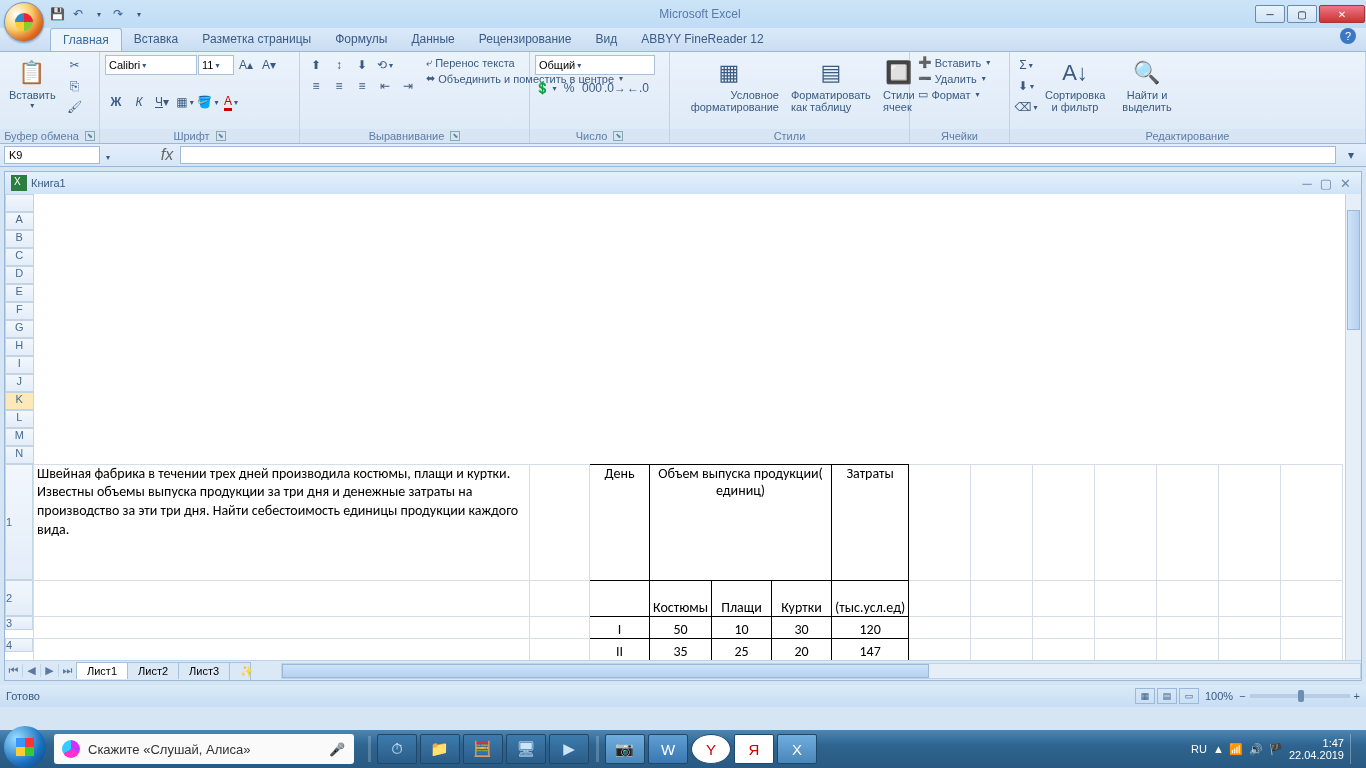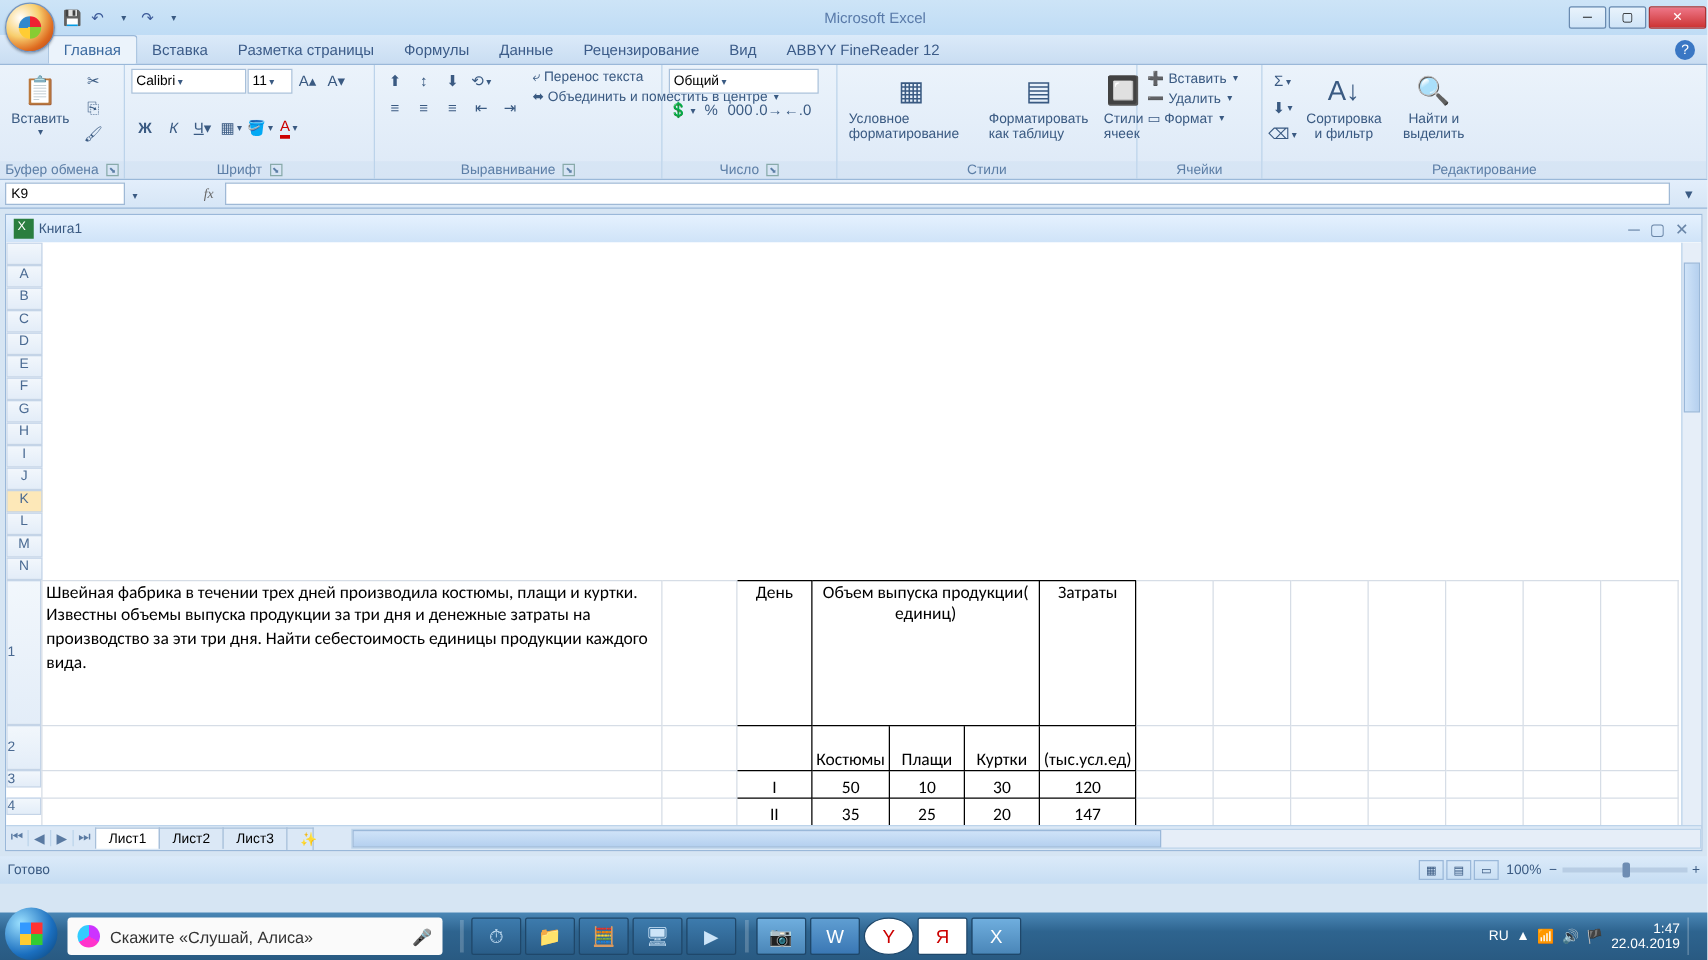--- a/index.html
+++ b/index.html
@@ -10,21 +10,21 @@
 .titlebar .qat { display: flex; align-items: center; gap: 4px; padding-left: 50px; }
 .titlebar .title-center { flex: 1; text-align: center; color: #597aa9; font-size: 12px; }
 .titlebar .win-controls { display: flex; }
 .titlebar .win-btn { width: 30px; height: 18px; margin: 0 1px; border: 1px solid #6a8bb0; border-radius: 2px; display: flex; align-items: center; justify-content: center; font-size: 10px; background: linear-gradient(#e9f3fc,#cfe4f7); }
 .titlebar .win-btn.close { width: 46px; background: linear-gradient(#e78, #c33); color: #fff; border-color: #a33; }
 .office-btn { position: absolute; left: 4px; top: 2px; width: 40px; height: 40px; border-radius: 50%; background: radial-gradient(circle at 30% 30%, #fff, #f8cf6e 40%, #de6a1f 70%, #a13b1e); border: 1px solid #7394bf; z-index: 10; box-shadow: 0 1px 2px rgba(0,0,0,.3); }
 .office-btn::after { content:''; position:absolute; left:10px; top:10px; width:18px; height:18px; border-radius:50%; background: conic-gradient(#e23 0 25%, #8c3 0 50%, #fc3 0 75%, #38c 0); }
 .qat-ico { width: 16px; height: 16px; display:inline-flex; align-items:center; justify-content:center; font-size:12px; color:#3b5998; }
 
 
-.tabs { height: 24px; background: linear-gradient(#dbeaf9,#c9ddf2); display: flex; align-items: center; padding-left: 38px; font-size: 12px; border-bottom: 1px solid #9ab8d9; }
+.tabs { height: 24px; background: linear-gradient(#dbeaf9,#c9ddf2); display: flex; align-items: flex-start; padding-left: 50px; font-size: 12px; border-bottom: 1px solid #9ab8d9; }
 .tab { padding: 4px 12px; color: #3b5b88; cursor: pointer; }
 .tab.active { background: #ebf3fb; border: 1px solid #9ab8d9; border-bottom: none; border-radius: 3px 3px 0 0; color:#3b6aa0; }
 .help-ico { margin-left: auto; margin-right: 10px; width:16px; height:16px; border-radius:50%; background:#3a77c4; color:#fff; font-size:11px; display:flex; align-items:center; justify-content:center; }
 
 
 .ribbon { height: 92px; background: linear-gradient(#ebf3fb,#dde9f7); display: flex; border-bottom: 1px solid #9ab8d9; }
 .group { border-right: 1px solid #bcd3ea; display: flex; flex-direction: column; }
 .group-body { flex: 1; display: flex; align-items: flex-start; padding: 3px 5px; gap: 4px; }
 .group-title { font-size: 11px; text-align: center; color: #5c7ea6; padding: 1px 0; background: rgba(200,220,240,.3); display:flex; align-items:center; justify-content:center; gap:3px;}
 .group-title .launcher { width:10px; height:10px; border:1px solid #8aa; font-size:7px; display:inline-flex; align-items:center; justify-content:center; margin-left:3px; }
@@ -34,21 +34,21 @@
 .picker { height: 20px; border: 1px solid #a8c0da; background: #fff; font-size: 11px; padding: 0 3px; display:flex; align-items:center; }
 .dropdown-arrow::after { content:'▾'; font-size:8px; margin-left:2px; color:#3a5a82; }
 .col { display:flex; flex-direction:column; gap:1px; }
 .row { display:flex; gap:1px; align-items:center; }
 .menuline{ display:flex; align-items:center; font-size:11px; color:#3a5a82; gap:3px; padding:1px 3px; cursor:pointer; white-space:nowrap;}
 
 
 .fbararea { background: linear-gradient(#e3eefb,#d6e6f6); border-bottom: 1px solid #9ab8d9; }
 .namebox-row { display:flex; align-items:center; height:22px; padding:2px 4px; gap:4px; }
 .namebox { width: 96px; height:18px; background:#fff; border:1px solid #9fb9d6; font-size:11px; padding:0 4px; display:flex; align-items:center; }
-.fx { width:18px; height:18px; display:flex; align-items:center; justify-content:center; font-style:italic; font-family:Liberation Serif, serif; color:#666; font-size:11px;}
+.fx { width:18px; height:18px; display:flex; align-items:center; justify-content:center; font-style:italic; font-family:Liberation Sans, sans-serif; color:#666; font-size:16px;}
 .formula-input { flex:1; height:18px; background:#fff; border:1px solid #9fb9d6; }
 
 
 .wb-window { margin: 4px; background:#fff; border:1px solid #9ab8d9; position:relative; }
 .wb-title { height:22px; background: linear-gradient(#e5f1fe,#cfe3f8); display:flex; align-items:center; font-size:11px; padding-left:6px; color:#3a5a82;}
 .wb-title .wb-ico { width:16px; height:16px; background:#2a7e3f; margin-right:4px; display:inline-block; position:relative; }
 .wb-title .wb-ico::after{content:'X'; color:#fff; font-size:10px; position:absolute; left:3px; top:1px;}
 .wb-ctl { margin-left:auto; display:flex; gap:8px; padding-right:10px; color:#6a86a8; font-size:13px; }
 
 
@@ -226,21 +226,21 @@
     <div class="group-title">
         <span>Число</span>
         <span class="launcher">⬊</span>
       </div>
   </div>
 
   <div class="group" style="width:240px">
     <div class="group-body">
       <div class="rbtn">
           <div class="ico32">▦</div>
-          <span style="width:100px;text-align:left">Условное форматирование</span>
+          <span style="width:100px;text-align:right">Условное форматирование</span>
         </div>
       <div class="rbtn">
           <div class="ico32">▤</div>
           <span style="width:80px;">Форматировать как таблицу</span>
         </div>
       <div class="rbtn">
           <div class="ico32">🔲</div>
           <span>Стили ячеек</span>
         </div>
     </div>

